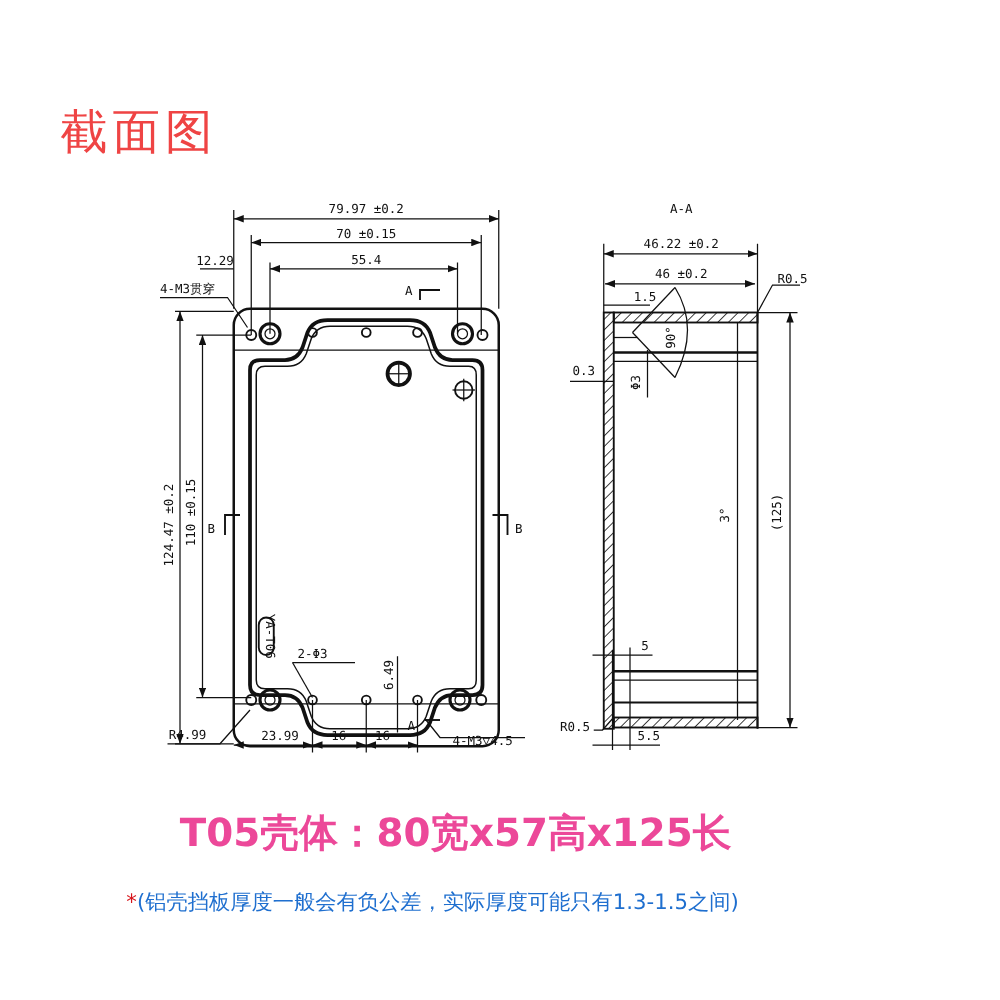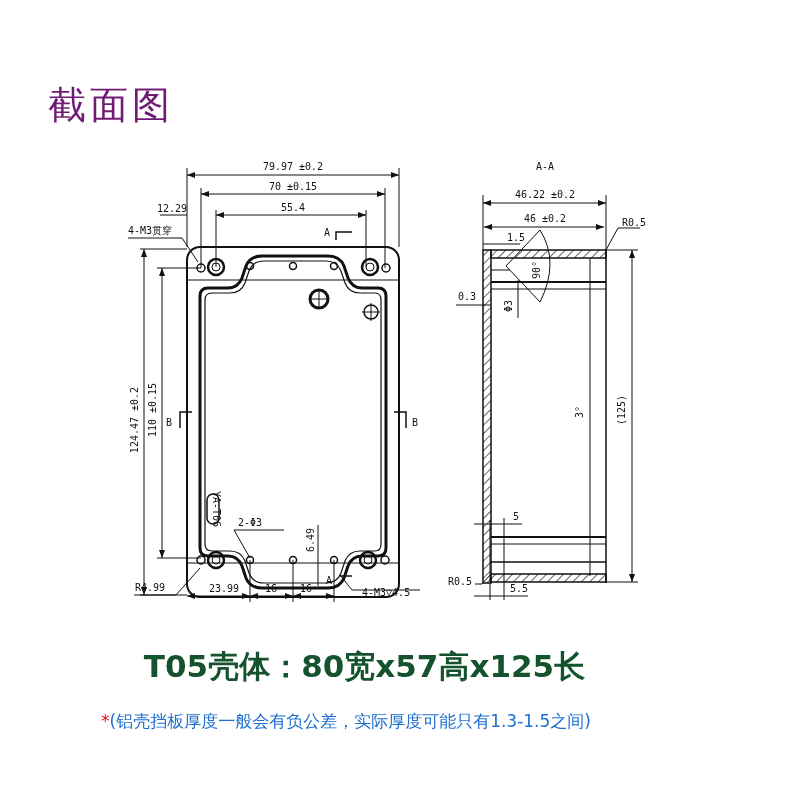--- a/index.html
+++ b/index.html
@@ -1,20 +1,20 @@
 <!DOCTYPE html>
 <html><head>
 <meta charset="utf-8">
 <style>
   html, body { margin: 0; padding: 0; background: #ffffff; }
   body { width: 800px; height: 800px; position: relative; overflow: hidden; font-family: "DejaVu Sans", sans-serif; }
-  .page-title { position: absolute; left: 48px; top: 80px; font-size: 38px; font-weight: 500; color: #701a75; letter-spacing: 4px; font-family: "DejaVu Sans", sans-serif; }
+  .page-title { position: absolute; left: 48px; top: 80px; font-size: 38px; font-weight: 500; color: #ef4444; letter-spacing: 4px; font-family: "DejaVu Sans", sans-serif; }
   svg.drawing { position: absolute; left: 0; top: 0; }
   .dim { font-family: "DejaVu Sans Mono", monospace; font-size: 10px; fill: #111; }
-  .spec { position: absolute; left: 0; width: 729px; top: 646px; text-align: center; font-size: 31px; font-weight: bold; color: #14532d; font-family: "DejaVu Sans", sans-serif; }
+  .spec { position: absolute; left: 0; width: 729px; top: 646px; text-align: center; font-size: 31px; font-weight: bold; color: #ec4899; font-family: "DejaVu Sans", sans-serif; }
   .note { position: absolute; left: 0; width: 692px; top: 710px; text-align: center; font-size: 17px; color: #1f6fcf; font-family: "DejaVu Sans", sans-serif; }
   .note .star { color: #d7141a; }
 </style>
 </head>
 <body>
 
 <div class="page-title">截面图</div>
 
 <svg class="drawing" width="800" height="800" viewBox="0 0 800 800">
   <defs>

